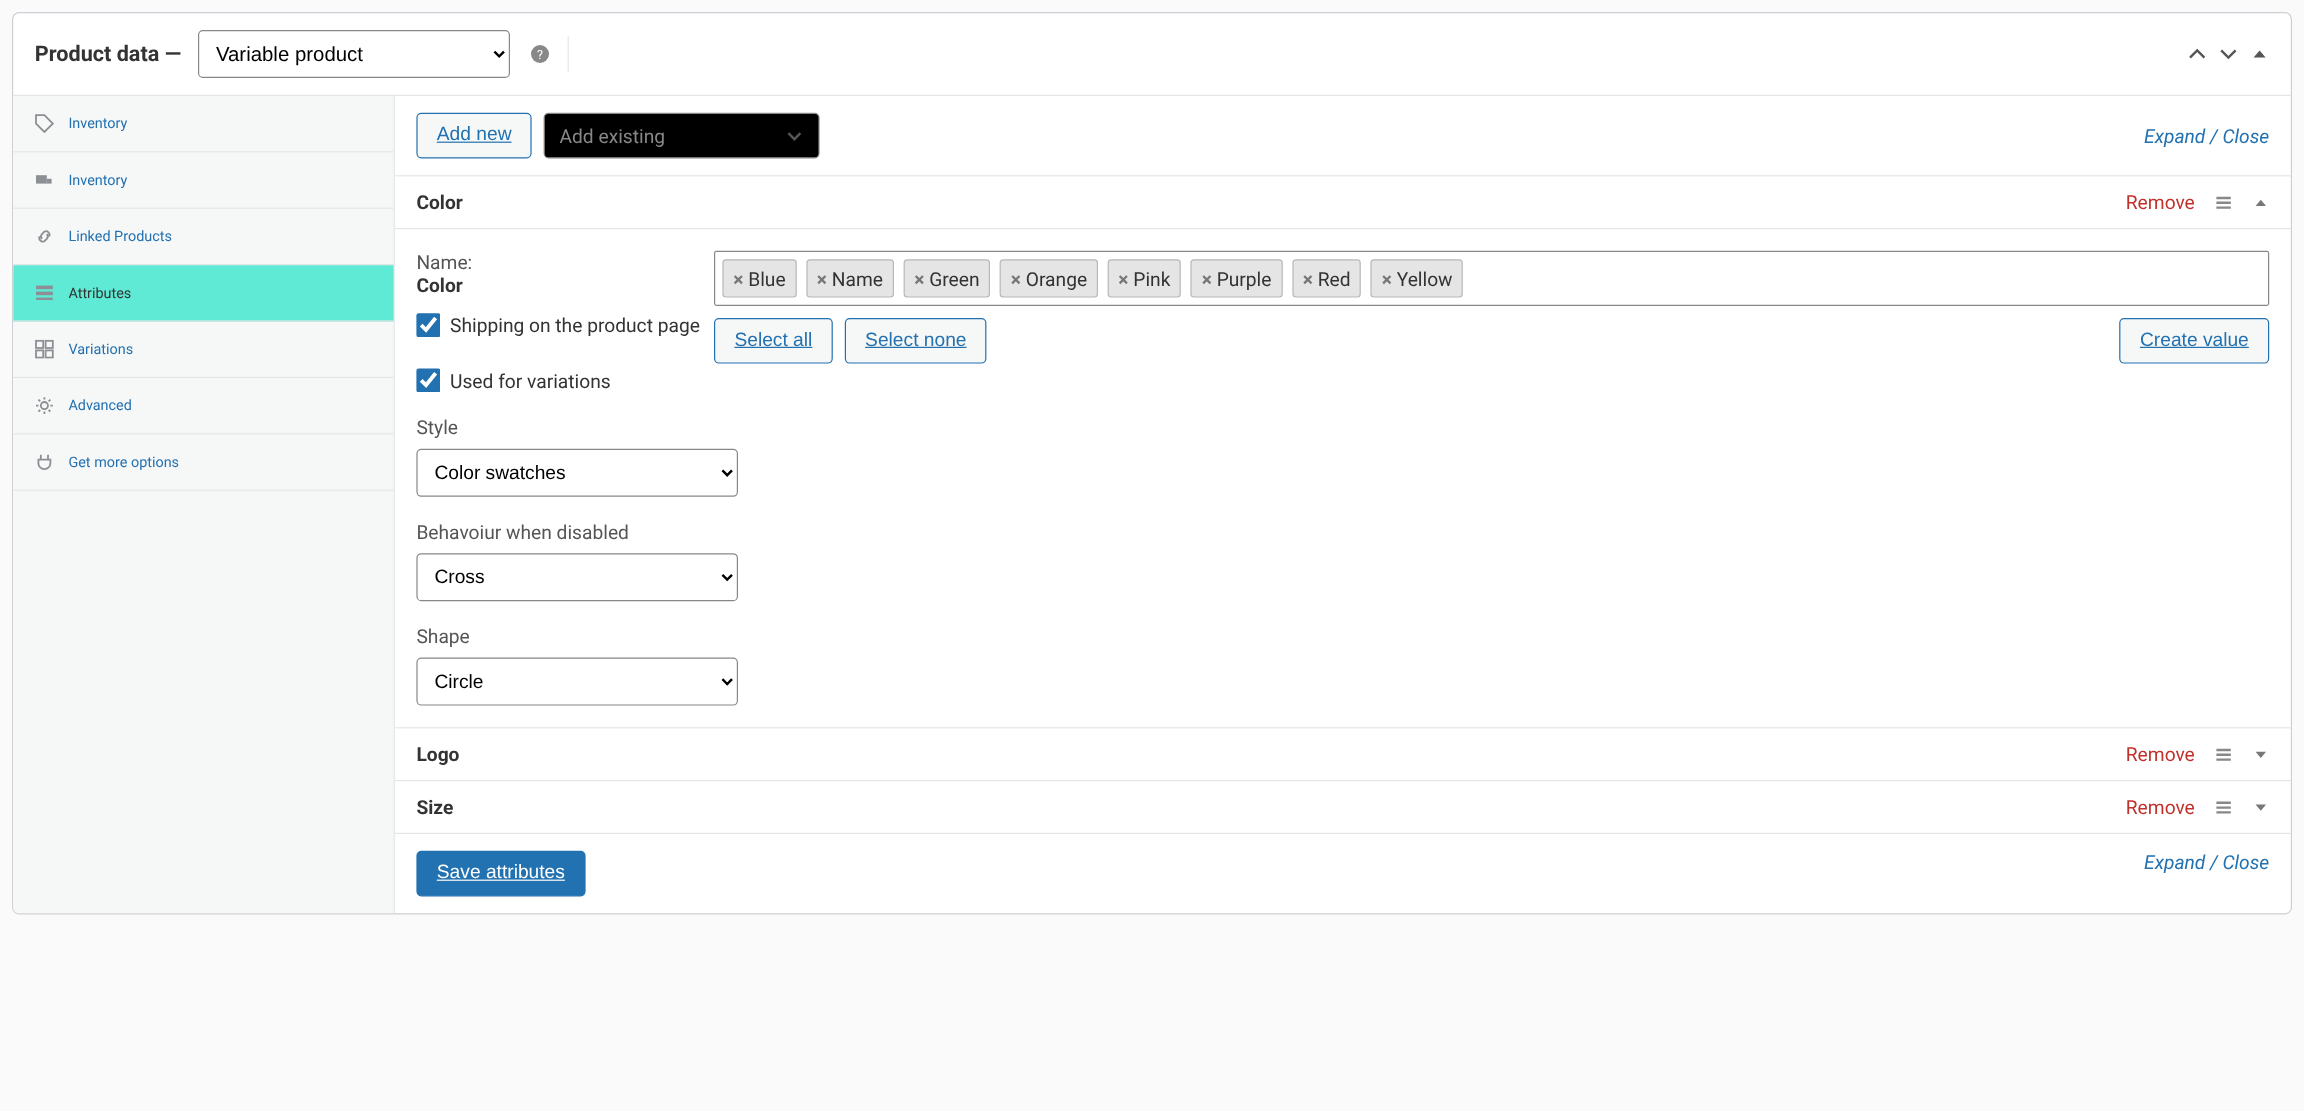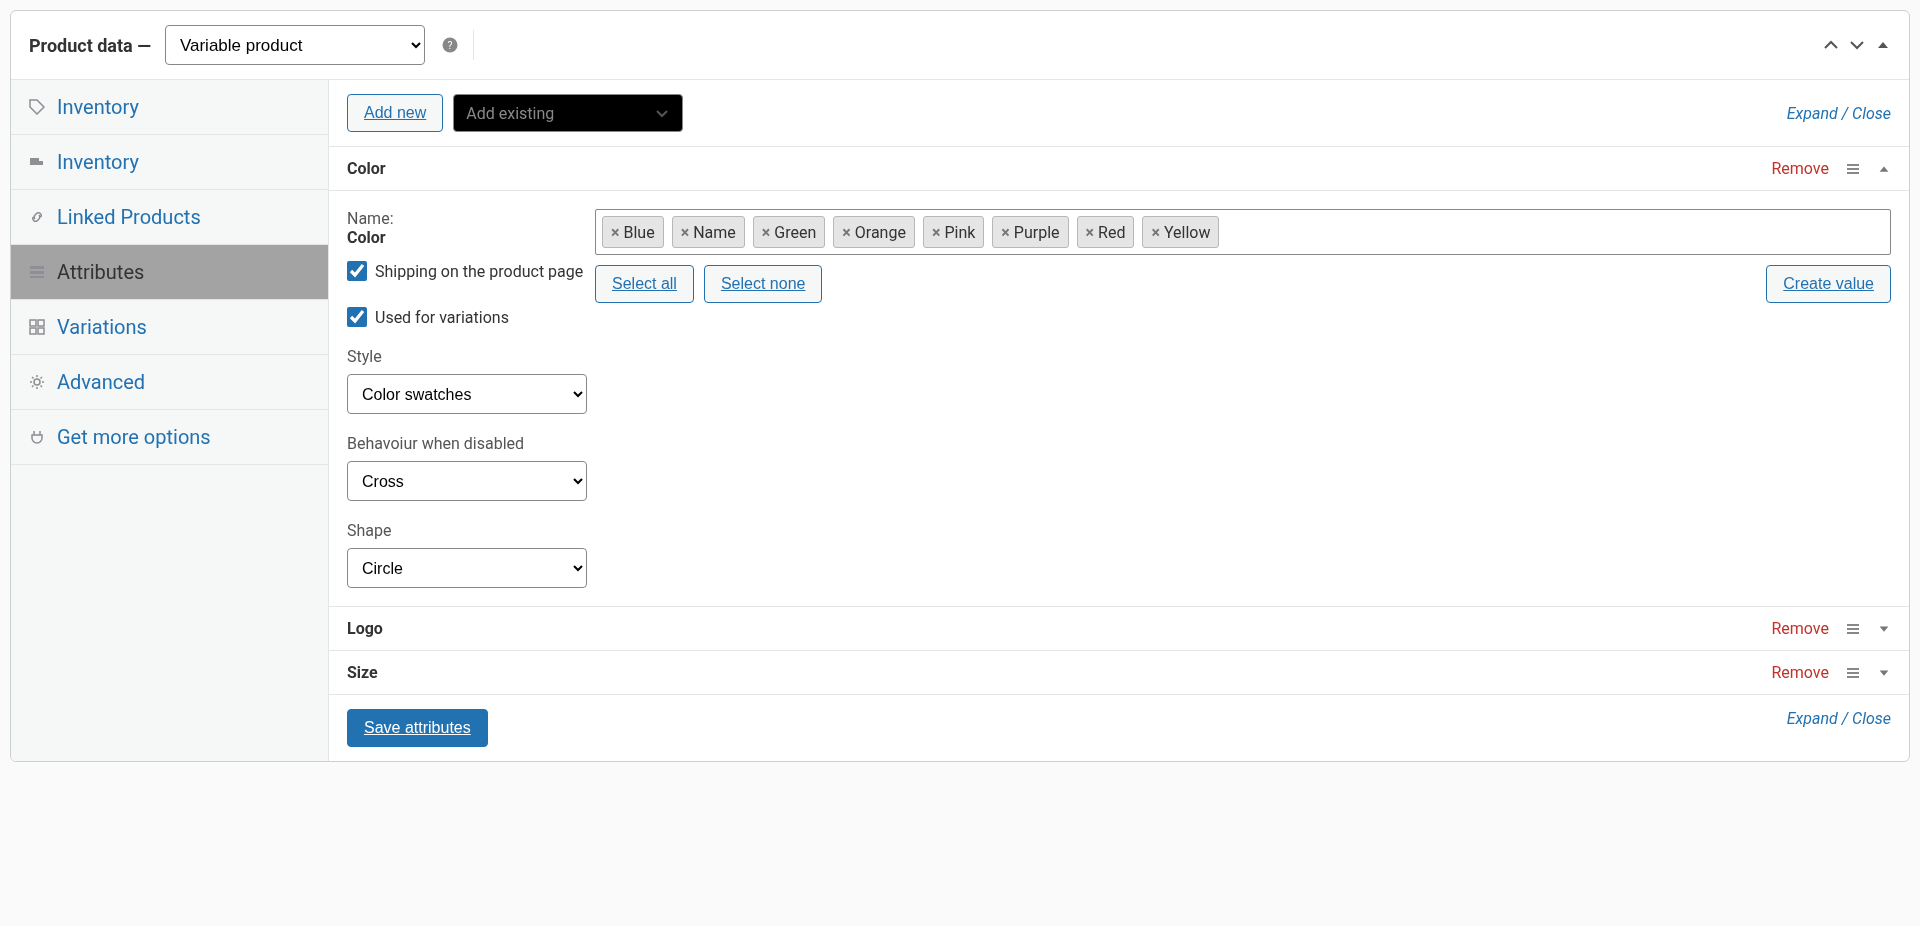--- a/index.html
+++ b/index.html
@@ -9,43 +9,43 @@
   .panel-header-title { font-size: 18px; font-weight: 700; margin-right: 8px; }
   .product-type-select { margin-left: 6px; height: 40px; min-width: 260px; padding: 0 10px; font-size: 17px; border: 1px solid #888; border-radius: 4px; background: #fff; }
   .help-icon { margin-left: 16px; color: #888; display: inline-flex; align-items: center; }
   .help-icon svg { width: 18px; height: 18px; }
   .header-vline { margin-left: 14px; width: 1px; height: 30px; background: #e6e6e6; }
   .header-right { margin-left: auto; display: flex; gap: 10px; color: #555; }
   .header-right .icn { cursor: pointer; }
   .icn svg { width: 16px; height: 16px; display: block; }
   .body { display: flex; }
   .sidebar { width: 318px; border-right: 1px solid #e5e5e5; background: #f6f7f7; }
-  .tab { display: flex; align-items: center; gap: 10px; padding: 15px 18px; border-bottom: 1px solid #e5e5e5; color: #2271b1; font-size: 20px; cursor: pointer; }
-  .tab.active { background: #a3a3a3; color: #333; }
+  .tab { display: flex; align-items: center; gap: 10px; padding: 15px 18px; border-bottom: 1px solid #e5e5e5; color: #2271b1; font-size: 12px; cursor: pointer; }
+  .tab.active { background: #5eead4; color: #333; }
   .tab .ticon { width: 18px; color: #8c8f94; display:inline-flex; }
   .tab .ticon svg { width: 16px; height: 16px; }
   .content { flex: 1; }
   .toolbar { display: flex; align-items: center; padding: 14px 18px; border-bottom: 1px solid #e5e5e5; }
   .btn { display: inline-flex; align-items: center; justify-content: center; height: 38px; padding: 0 16px; border: 1px solid #2271b1; border-radius: 4px; background: #f6f7f7; color: #2271b1; font-size: 16px; cursor: pointer; text-decoration: underline; }
   .btn.primary { background: #2271b1; color: #fff; }
   .select-like { display:inline-flex; align-items:center; justify-content:space-between; height: 38px; min-width: 230px; margin-left: 10px; padding: 0 12px; border: 1px solid #888; border-radius: 4px; color: #888; background:#000000; cursor:pointer; }
   .toolbar-right { margin-left: auto; color: #2271b1; font-style: italic; font-size: 16px; cursor: pointer; }
   .attr-header { display: flex; align-items: center; padding: 12px 18px; border-bottom: 1px solid #e5e5e5; }
   .attr-header .attr-name { font-weight: 700; }
   .attr-actions { margin-left: auto; display: flex; align-items: center; gap: 16px; }
   .remove-link { color: #c1322d; cursor: pointer; }
   .handle, .toggle { color: #888; cursor: pointer; display:inline-flex; }
   .attr-body { display: flex; padding: 18px; border-bottom: 1px solid #e5e5e5; }
   .col-left { width: 248px; display: flex; flex-direction: column; gap: 8px; }
   .label { color: #555; }
   .label-strong { font-weight: 700; }
   .check-row { display: flex; align-items: center; gap: 8px; margin-top: 6px; }
   .check-row input[type=checkbox] { width: 20px; height: 20px; accent-color: #2271b1; }
   .field-label { color: #555; margin-top: 12px; }
-  .plain-select { height: 40px; width: 240px; padding: 0 10px; font-size: 16px; border: 1px solid #888; border-radius: 4px; background:#fff; }
+  .plain-select { height: 40px; width: 268px; padding: 0 10px; font-size: 16px; border: 1px solid #888; border-radius: 4px; background:#fff; }
   .col-right { flex: 1; }
   .tagbox { border: 1px solid #888; border-radius: 2px; padding: 6px; display: flex; flex-wrap: wrap; gap: 8px; min-height: 46px; }
   .tag { display: inline-flex; align-items: center; gap: 4px; background: #e5e5e5; border: 1px solid #b8b8b8; border-radius: 3px; padding: 3px 8px; font-size: 16px; }
   .tag-x { color: #777; font-weight: bold; cursor: pointer; }
   .tag-actions { display: flex; gap: 10px; margin-top: 10px; }
   .tag-actions .spacer { margin-left: auto; }
   .save-bar { display: flex; padding: 14px 18px; }
   .save-bar .toolbar-right { margin-left: auto; }
 </style>
 </head>

